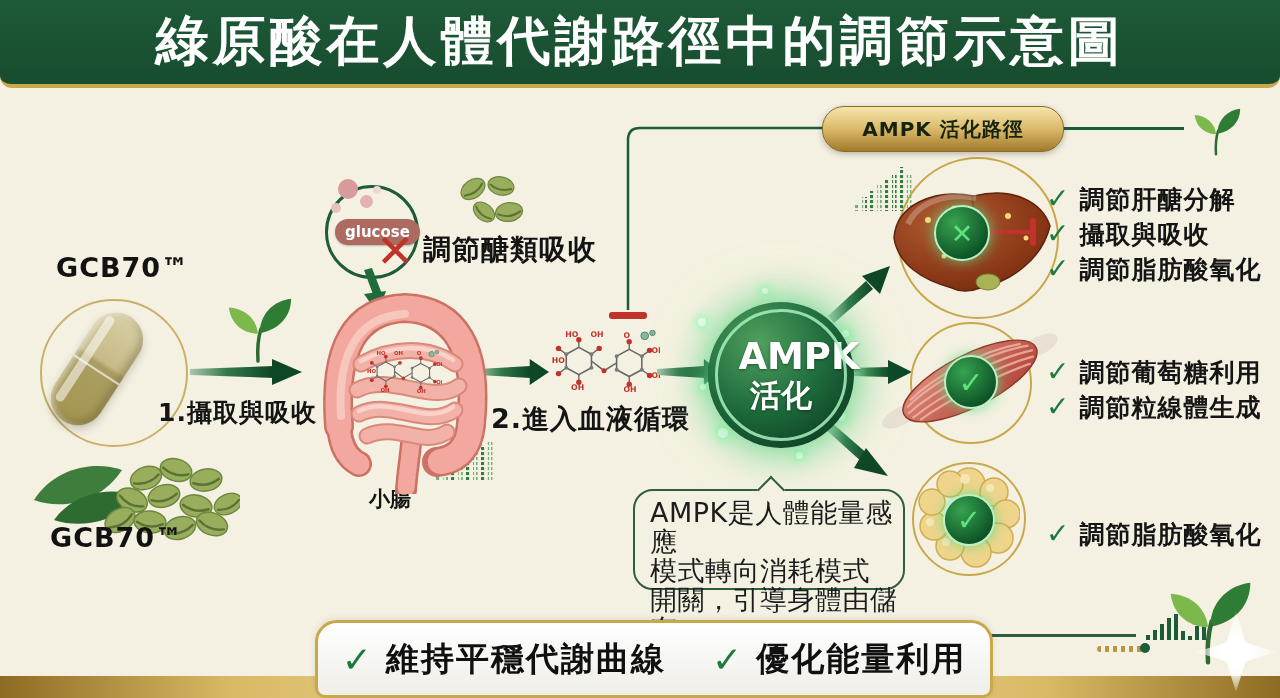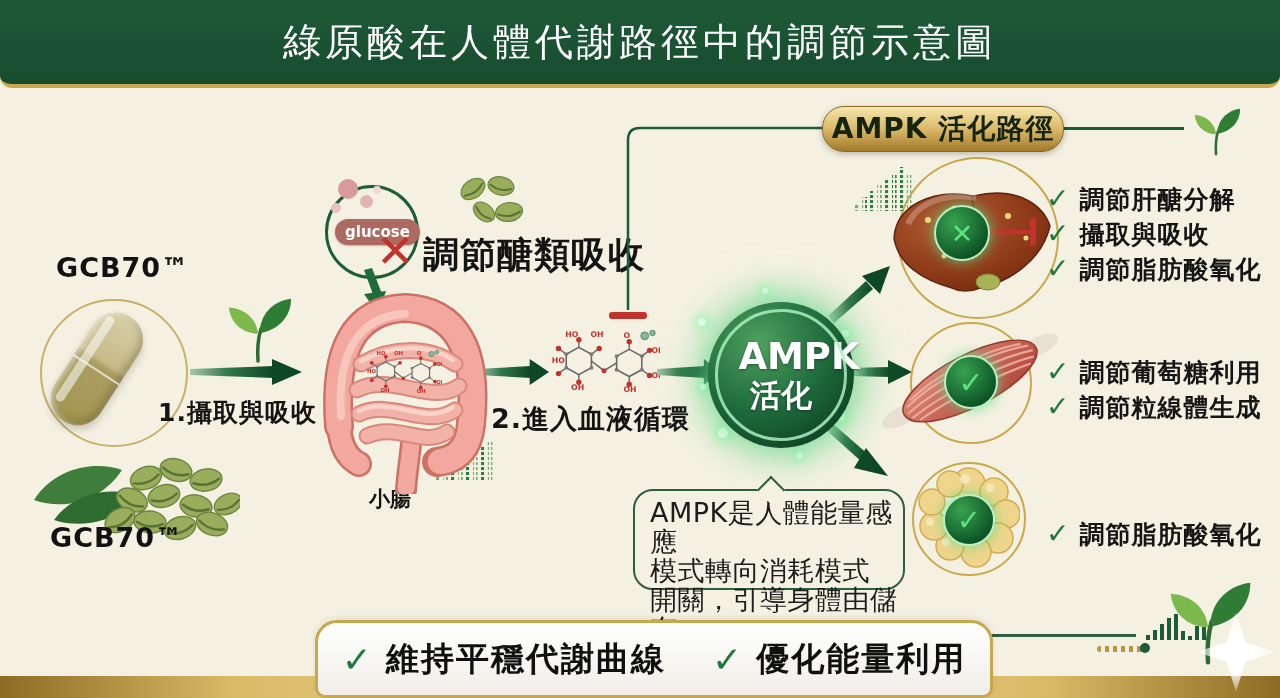--- a/index.html
+++ b/index.html
@@ -3,35 +3,35 @@
 <meta charset="utf-8">
 <style>
   html,body{margin:0;padding:0;background:#d8d4c4;}
   #stage{position:relative;width:1280px;height:698px;margin:0 auto;overflow:hidden;
          background:#F5F1E2;font-family:"DejaVu Sans",sans-serif;}
   .abs{position:absolute;}
   
   #header{left:0;top:0;width:1280px;height:84px;background:linear-gradient(180deg,#1E5A38,#174C2E);
           border-bottom:4px solid #C9A84C;border-radius:0 0 12px 12px;z-index:6;
           display:flex;align-items:center;justify-content:center;}
-  #header .title{color:#FFFFFF;font-size:38px;font-weight:400;letter-spacing:4px;}
+  #header .title{color:#FFFFFF;font-size:53px;font-weight:700;letter-spacing:4px;}
   
   .plabel{font-size:27px;font-weight:800;color:#121212;letter-spacing:1px;}
   #capring{left:40px;top:299px;width:144px;height:144px;border:2px solid #C9B06A;border-radius:50%;}
   #capsule{left:70px;top:307px;width:54px;height:124px;border-radius:27px;transform:rotate(33deg);
            background:linear-gradient(180deg,#D9CFA6 0%,#C6BA88 42%,#AC9E62 46%,#A3954F 100%);
            box-shadow:inset 3px 0 6px rgba(255,255,255,.55), inset -4px -2px 8px rgba(90,80,40,.45), 2px 4px 8px rgba(0,0,0,.18);}
   #capsule::before{content:"";position:absolute;left:7px;top:10px;width:9px;height:100px;border-radius:5px;
            background:rgba(255,255,255,.55);}
   #capsule::after{content:"";position:absolute;left:0;top:50%;width:100%;height:2px;background:rgba(255,255,255,.65);}
   
   .step{font-weight:700;color:#141414;letter-spacing:1px;}
   #step1{left:158px;top:396px;font-size:25px;}
   #step2{left:491px;top:401px;font-size:27px;}
-  #note1{left:423px;top:231px;font-size:36px;font-weight:800;color:#141414;letter-spacing:1px;}
+  #note1{left:423px;top:231px;font-size:28px;font-weight:800;color:#141414;letter-spacing:1px;}
   #lblintestine{left:369px;top:485px;font-size:21px;font-weight:800;color:#141414;}
   
   #gring{left:325px;top:185px;width:88px;height:88px;border:3px solid #1D5C38;border-radius:50%;}
   .bub{border-radius:50%;}
   #gpill{left:335px;top:219px;height:26px;line-height:26px;padding:0 10px;border-radius:13px;background:#AC6A60;
          color:#fff;font-size:15px;font-weight:700;box-shadow:0 1px 2px rgba(0,0,0,.25);}
   #gx{left:376px;top:228px;font-size:46px;font-weight:800;color:#C1332A;line-height:46px;}
   
   #halo{left:672px;top:265px;width:220px;height:220px;border-radius:50%;
         background:radial-gradient(circle,rgba(110,220,145,.45) 0%,rgba(110,220,145,.18) 48%,rgba(110,220,145,0) 72%);}
@@ -41,21 +41,21 @@
         display:flex;flex-direction:column;align-items:center;justify-content:center;}
   #ampk::before{content:"";position:absolute;inset:7px;border:3px solid rgba(170,240,190,.85);border-radius:50%;}
   #ampk .l1{font-size:37px;font-weight:800;color:#fff;text-shadow:0 1px 3px rgba(0,0,0,.4);line-height:40px;padding-left:36px;}
   #ampk .l2{font-size:31px;font-weight:800;color:#fff;text-shadow:0 1px 3px rgba(0,0,0,.4);line-height:36px;}
   .spark{position:absolute;border-radius:50%;background:#EAFFEC;box-shadow:0 0 10px 3px rgba(140,255,170,.8);z-index:2;}
   
   #badge{left:822px;top:106px;width:240px;height:44px;border-radius:22px;z-index:4;
          background:linear-gradient(180deg,#F5E6AC 0%,#D9B766 52%,#A17A2C 100%);
          border:1px solid #8A6A25;box-shadow:0 2px 6px rgba(0,0,0,.25);
          display:flex;align-items:center;justify-content:center;
-         font-size:28px;font-weight:800;color:#14240F;letter-spacing:1px;}
+         font-size:20px;font-weight:800;color:#14240F;letter-spacing:1px;}
   #blineR{left:1062px;top:127px;width:122px;height:3px;background:#1D5C38;}
   
   .row{position:absolute;display:flex;align-items:center;gap:10px;height:32px;}
   .row .chk{color:#1E7A3C;font-size:28px;font-weight:900;line-height:30px;}
   .row .txt{font-size:25px;font-weight:800;color:#151515;letter-spacing:1px;white-space:nowrap;text-align:right;}
   
   .goldring{border:2px solid #C9A84C;border-radius:50%;position:absolute;}
   .gbadge{position:absolute;border-radius:50%;display:flex;align-items:center;justify-content:center;
           background:radial-gradient(circle at 35% 30%,#37A34F 0%,#0C5226 75%);
           border:2px solid #B9F2C4;box-shadow:0 0 14px rgba(90,220,130,.85);color:#5EE27D;font-weight:900;z-index:4;}

